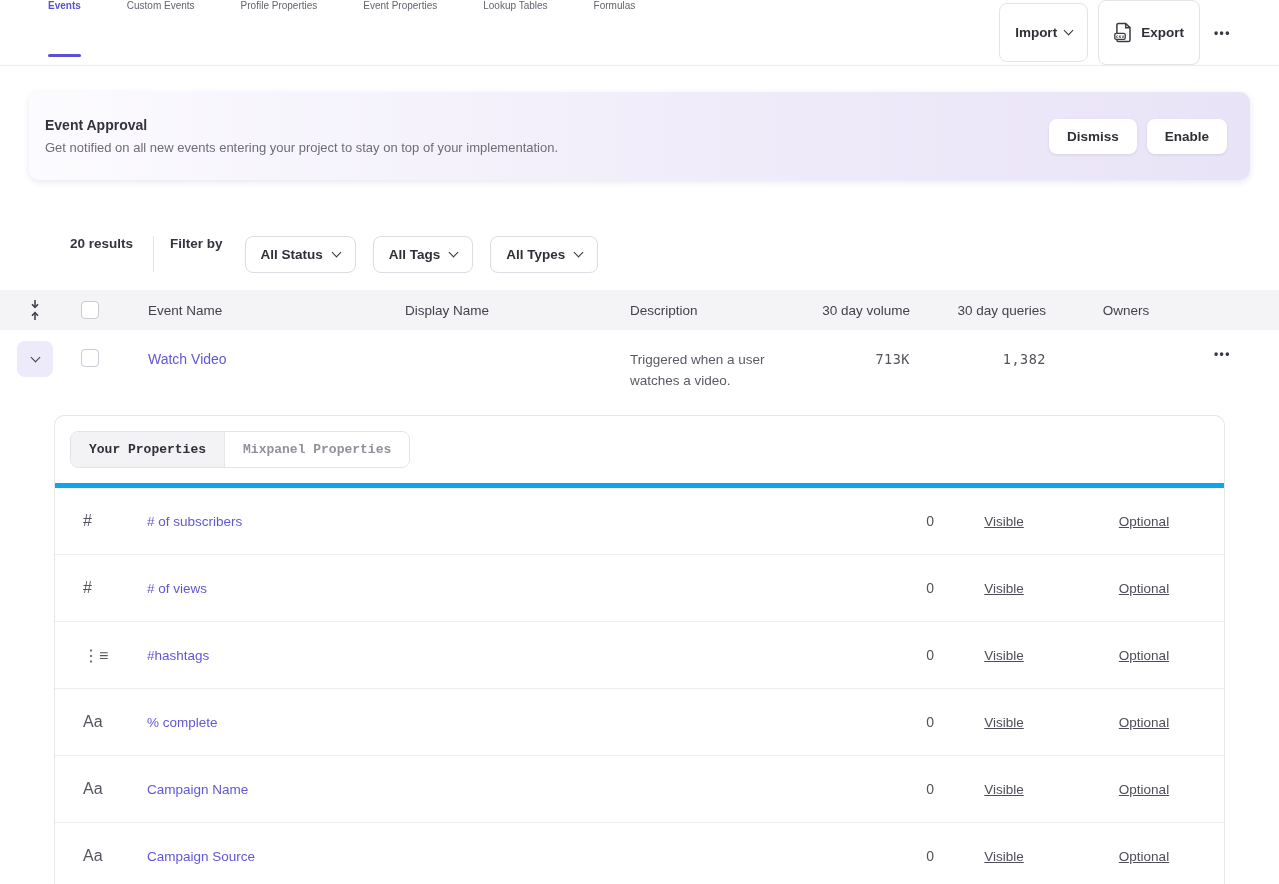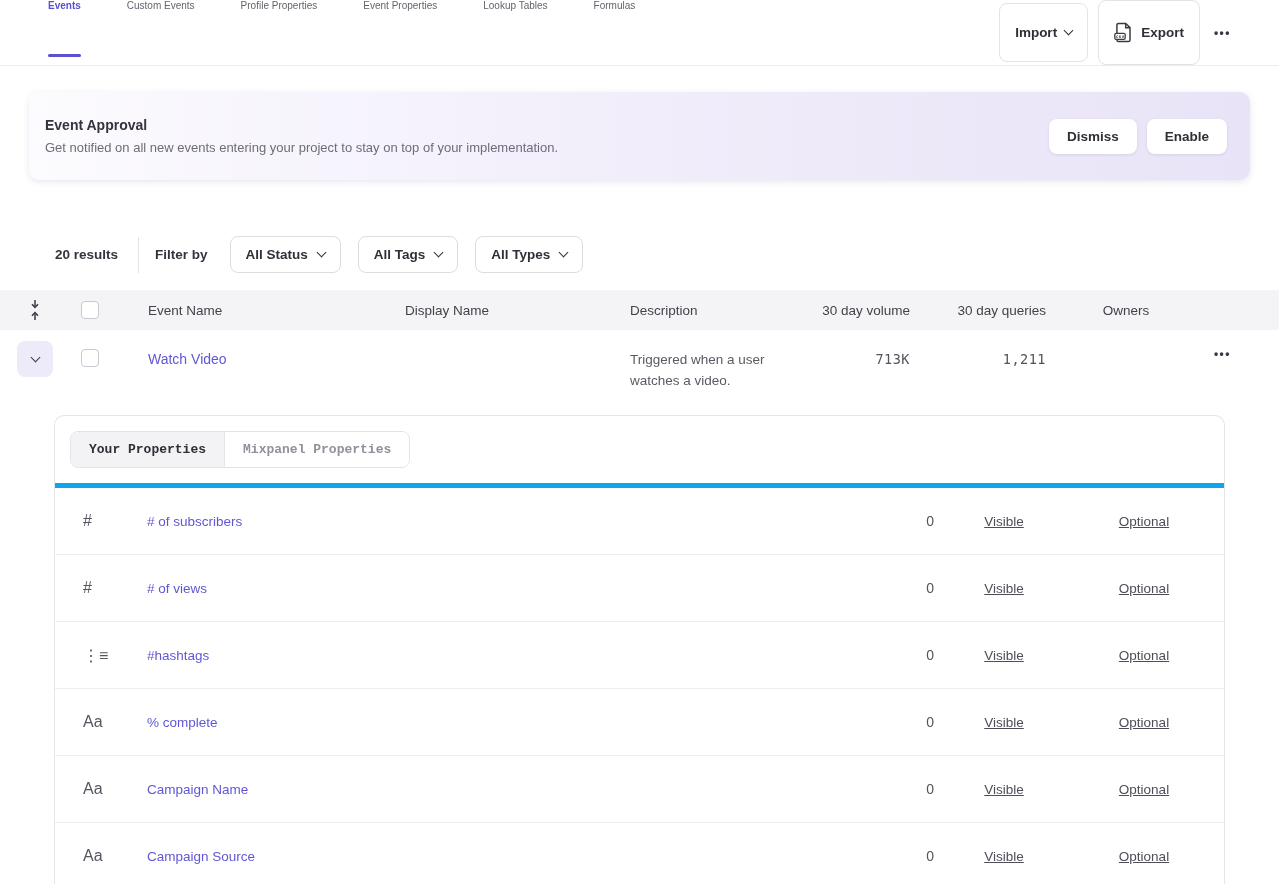--- a/index.html
+++ b/index.html
@@ -31,22 +31,22 @@
     box-shadow:0 2px 6px rgba(90,80,140,0.14);
     display:flex; align-items:center; padding:0 23px 0 16px; }
   .banner-title { font-size:14px; font-weight:700; color:#34343e; margin-bottom:7px; }
   .banner-sub { font-size:13px; color:#6d6d78; }
   .banner-actions { margin-left:auto; display:flex; gap:10px; }
   .btn-white { background:#fff; border:none; border-radius:8px; padding:10px 18px;
     font-size:13.5px; font-weight:600; color:#2f2f38; cursor:pointer;
     box-shadow:0 1px 3px rgba(40,40,60,0.10); font-family:inherit; }
 
   
-  .filterbar { margin-top:56px; padding:0 20px 0 55px; height:37px;
-    display:flex; align-items:center; }
+  .filterbar { margin-top:56px; padding:0 20px 0 70px; height:37px;
+    display:flex; }
   .results-count { font-size:13.5px; font-weight:700; color:#34343e; }
   .vdivider { width:1px; height:36px; background:#e2e2e7; margin:0 16px 0 20px; }
   .filter-by { font-size:13.5px; font-weight:600; color:#34343e; margin-right:22px; }
   .filter-dropdowns { display:flex; gap:17px; }
   .dropdown-pill { display:flex; align-items:center; gap:10px; background:#fff;
     border:1px solid #dcdce2; border-radius:8px; padding:0 15px; height:37px;
     font-size:13.5px; font-weight:600; color:#2f2f38; cursor:pointer; }
   .search-box { margin-left:auto; width:181px; height:36px; background:#ededef;
     border-radius:8px; display:flex; align-items:center; padding:0 10px; gap:9px; }
   .search-box input { border:none; outline:none; background:transparent; width:100%;
@@ -206,21 +206,21 @@
 
 <div class="grid-cols event-row">
   <button class="expand-btn">
     <span class="chev"></span>
   </button>
   <div class="checkbox"></div>
   <div class="event-link">Watch Video</div>
   <div></div>
   <div class="event-desc">Triggered when a user watches a video.</div>
   <div class="mono num-cell">713K</div>
-  <div class="mono num-cell">1,211</div>
+  <div class="mono num-cell">1,382</div>
   <div></div>
   <button class="more-btn row-more">•••</button>
 </div>
 
 <div class="panel">
   <div class="panel-tabs-row">
     <div class="segmented">
       <button class="segment active">Your Properties</button>
       <button class="segment">Mixpanel Properties</button>
     </div>

